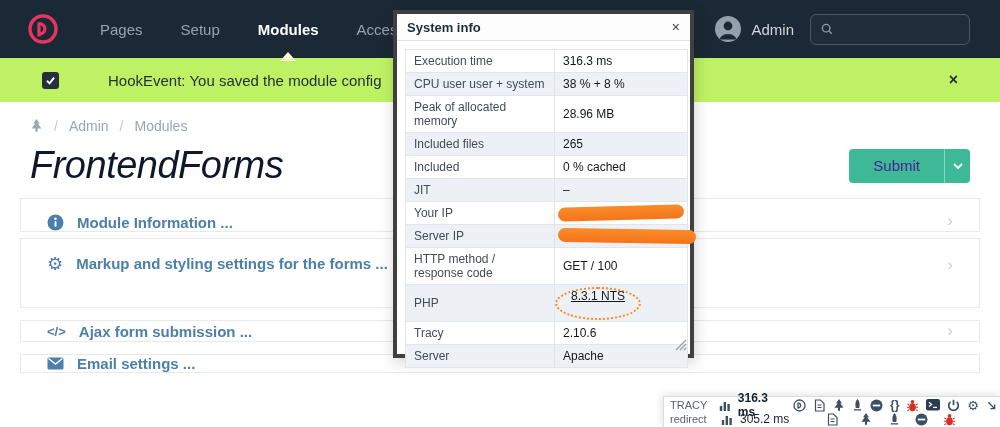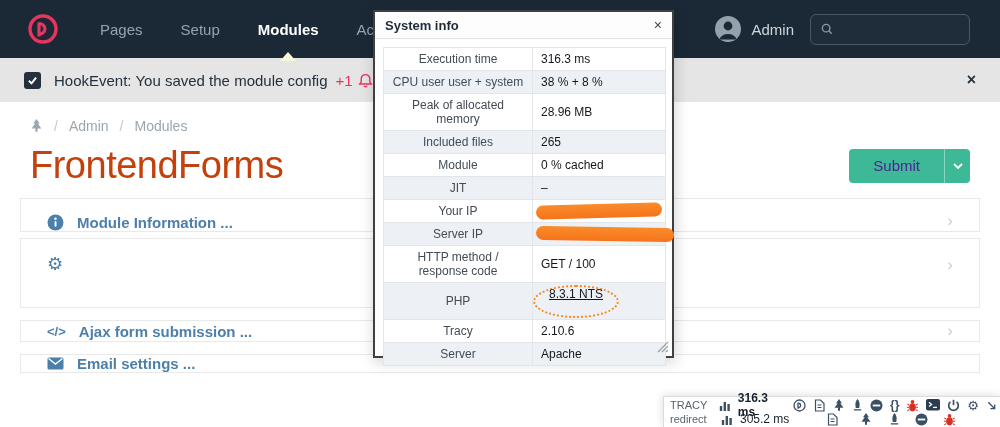--- a/index.html
+++ b/index.html
@@ -15,65 +15,65 @@
   .nav-item.active::after { content:""; position:absolute; left:50%; transform:translateX(-50%); top:31px;
     border-left:8px solid transparent; border-right:8px solid transparent; border-bottom:9px solid #fbf9dc; }
   .nav-right { margin-left:auto; display:flex; align-items:center; gap:16px; }
   .user-menu { display:flex; align-items:center; gap:10px; cursor:pointer; }
   .user-name { color:#cfd6dc; font-size:15px; }
   .searchbox { width:160px; height:31px; border:1px solid #46586a; border-radius:6px; background:#1f2d3b;
     display:flex; align-items:center; padding:0 10px; gap:8px; color:#8b99a7; }
   .searchbox input { background:transparent; border:none; outline:none; color:#cfd6dc; font-size:14px; width:100%; }
 
   
-  .notifbar { height:44px; background:#e5e5e5; display:flex; align-items:center; padding:0 24px; font-size:15px; color:#24303c; }
+  .notifbar { height:44px; background:#bef264; display:flex; align-items:center; padding:0 42px; font-size:15px; color:#24303c;gap:36px; }
   .cb { width:17px; height:17px; background:#24303c; border-radius:3px; display:flex; align-items:center; justify-content:center; margin-right:13px; }
   .notif-msg { margin-right:8px; }
   .notif-count { color:#e8355f; margin-right:5px; }
   .notif-bell { color:#e8355f; display:flex; margin-right:4px; cursor:pointer; }
   .notif-chev { color:#e8355f; font-size:17px; line-height:1; cursor:pointer; }
   .notif-close { margin-left:auto; color:#24303c; font-weight:700; font-size:16px; cursor:pointer; }
 
   
   main { padding:16px 30px 0; }
   .breadcrumb { display:flex; align-items:center; gap:11px; font-size:14px; color:#9aa6b0; }
   .breadcrumb a { color:#9aa6b0; text-decoration:none; cursor:pointer; }
   .breadcrumb .sep { color:#c2cad1; }
   .tree { color:#9aa6b0; display:flex; cursor:pointer; }
   .title-row { display:flex; align-items:center; justify-content:space-between; margin-top:10px; }
-  h1 { font-size:38px; font-weight:400; color:#c2410c; letter-spacing:-0.5px; }
+  h1 { font-size:38px; font-weight:400; color:#0f172a; letter-spacing:-0.5px;font-style:italic; }
   .submit-group { display:flex; height:34px; border-radius:4px; overflow:hidden; }
   .submit-main { background:#3eb998; color:#4c1d95; border:none; font-size:15px; padding:0 24px; cursor:pointer;
     font-family:inherit; }
   .submit-arrow { background:#3eb998; border:none; border-left:1px solid rgba(255,255,255,.4); width:26px;
     display:flex; align-items:center; justify-content:center; cursor:pointer; }
 
   .card { margin:12px 0 0 -10px; width:960px; background:#fff; border:1px solid #e9e9e9; display:flex;
     align-items:center; padding:0 26px; color:#4d7fab; cursor:pointer; }
   .card:nth-of-type(1) { margin-top:20px; height:54px; }
   .card:nth-of-type(2) { height:55px; }
   .card:nth-of-type(3) { margin-top:11px; height:34px;align-items:flex-end; }
   .card:nth-of-type(4) { margin-top:6px; height:70px; align-items:flex-start; padding-top:16px; }
   .card .cicon { display:flex; align-items:center; margin-right:13px; font-weight:700; }
   .card .clabel { font-size:15px; font-weight:700; }
   .card .cchev { margin-left:auto; color:#c9ced3; font-size:17px; }
   .gear-glyph { font-size:18px; line-height:1; }
 
   
-  .panel { position:absolute; left:373px; top:10px; width:301px; height:348px; background:#fff;
-    border:2px solid #404040; box-shadow:1px 4px 14px rgba(0,0,0,.18); z-index:5; }
+  .panel { position:absolute; left:393px; top:10px; width:301px; height:348px; background:#fff;
+    border:4px solid #404040; box-shadow:1px 4px 14px rgba(0,0,0,.18); z-index:5; }
   .panel-head { height:27px; display:flex; align-items:center; padding:0 10px; border-bottom:1px solid #e3e3e3;
     background:#fdfdfd; cursor:move; }
   .panel-title { font-size:13px; font-weight:700; color:#1d2a38; }
   .panel-close { margin-left:auto; color:#444; font-size:14px; cursor:pointer; line-height:1; }
   .sys-table { margin:8px; width:283px; border-collapse:collapse; font-size:12px; }
   .sys-table td { border:1px solid #e2e6ea; padding:4px 8px; height:23px; }
   .sys-table tr:nth-child(even) { background:#edf1f6; }
   .sys-table { border:1px solid #ccd1d6; }
-  td.lbl { width:149px; color:#434c55;text-align:center; }
+  td.lbl { width:149px; color:#434c55; }
   td.val { color:#14181c; position:relative; }
   .redact { position:absolute; left:3px; top:4px; width:126px; height:14px; border-radius:8px;
     background:linear-gradient(180deg,#fa8c2a,#f5741a); transform:rotate(-1.5deg); }
   .redact.wide { width:138px; transform:rotate(1deg); }
   .circled { display:inline-block; border:2px dotted #f88a1f; border-radius:50%; padding:0 14px 15px; margin:-3px 0 -3px -8px;text-decoration:underline; }
   .resize-h { position:absolute; right:3px; bottom:3px; cursor:nwse-resize; display:flex; }
 
   
   .tracybar { position:absolute; right:0; bottom:0; width:337px; height:31px; background:#fff;
     border:1px solid #dcdcdc; border-right:none; border-bottom:none; box-shadow:-1px -1px 8px rgba(0,0,0,.12);
@@ -175,20 +175,21 @@
         <rect x="7.6" y="7.1" width="1.9" height="5.6" rx=".9" fill="#fff"></rect>
           <circle cx="8.5" cy="4.8" r="1.2" fill="#fff"></circle>
         </svg>
     </span>
     <span class="clabel">Module Information ...</span>
     <span class="cchev">›</span>
   </div>
 
   <div class="card">
     <span class="cicon gear-glyph">⚙</span>
+    <span class="clabel">Markup and styling settings for the forms ...</span>
     <span class="cchev">›</span>
   </div>
 
   <div class="card">
     <span class="cicon" style="font-size:13px;">&lt;/&gt;</span>
     <span class="clabel">Ajax form submission ...</span>
     <span class="cchev">›</span>
   </div>
 
   <div class="card">
@@ -219,21 +220,21 @@
         </tr>
     <tr>
           <td class="lbl">Peak of allocated memory</td>
           <td class="val"><span>28.96 MB</span></td>
         </tr>
     <tr>
           <td class="lbl">Included files</td>
           <td class="val"><span>265</span></td>
         </tr>
     <tr>
-          <td class="lbl">Module</td>
+          <td class="lbl">Included</td>
           <td class="val"><span>0 % cached</span></td>
         </tr>
     <tr>
           <td class="lbl">JIT</td>
           <td class="val"><span>–</span></td>
         </tr>
     <tr>
           <td class="lbl">Your IP</td>
           <td class="val"><span></span><span class="redact"></span></td>
         </tr>

